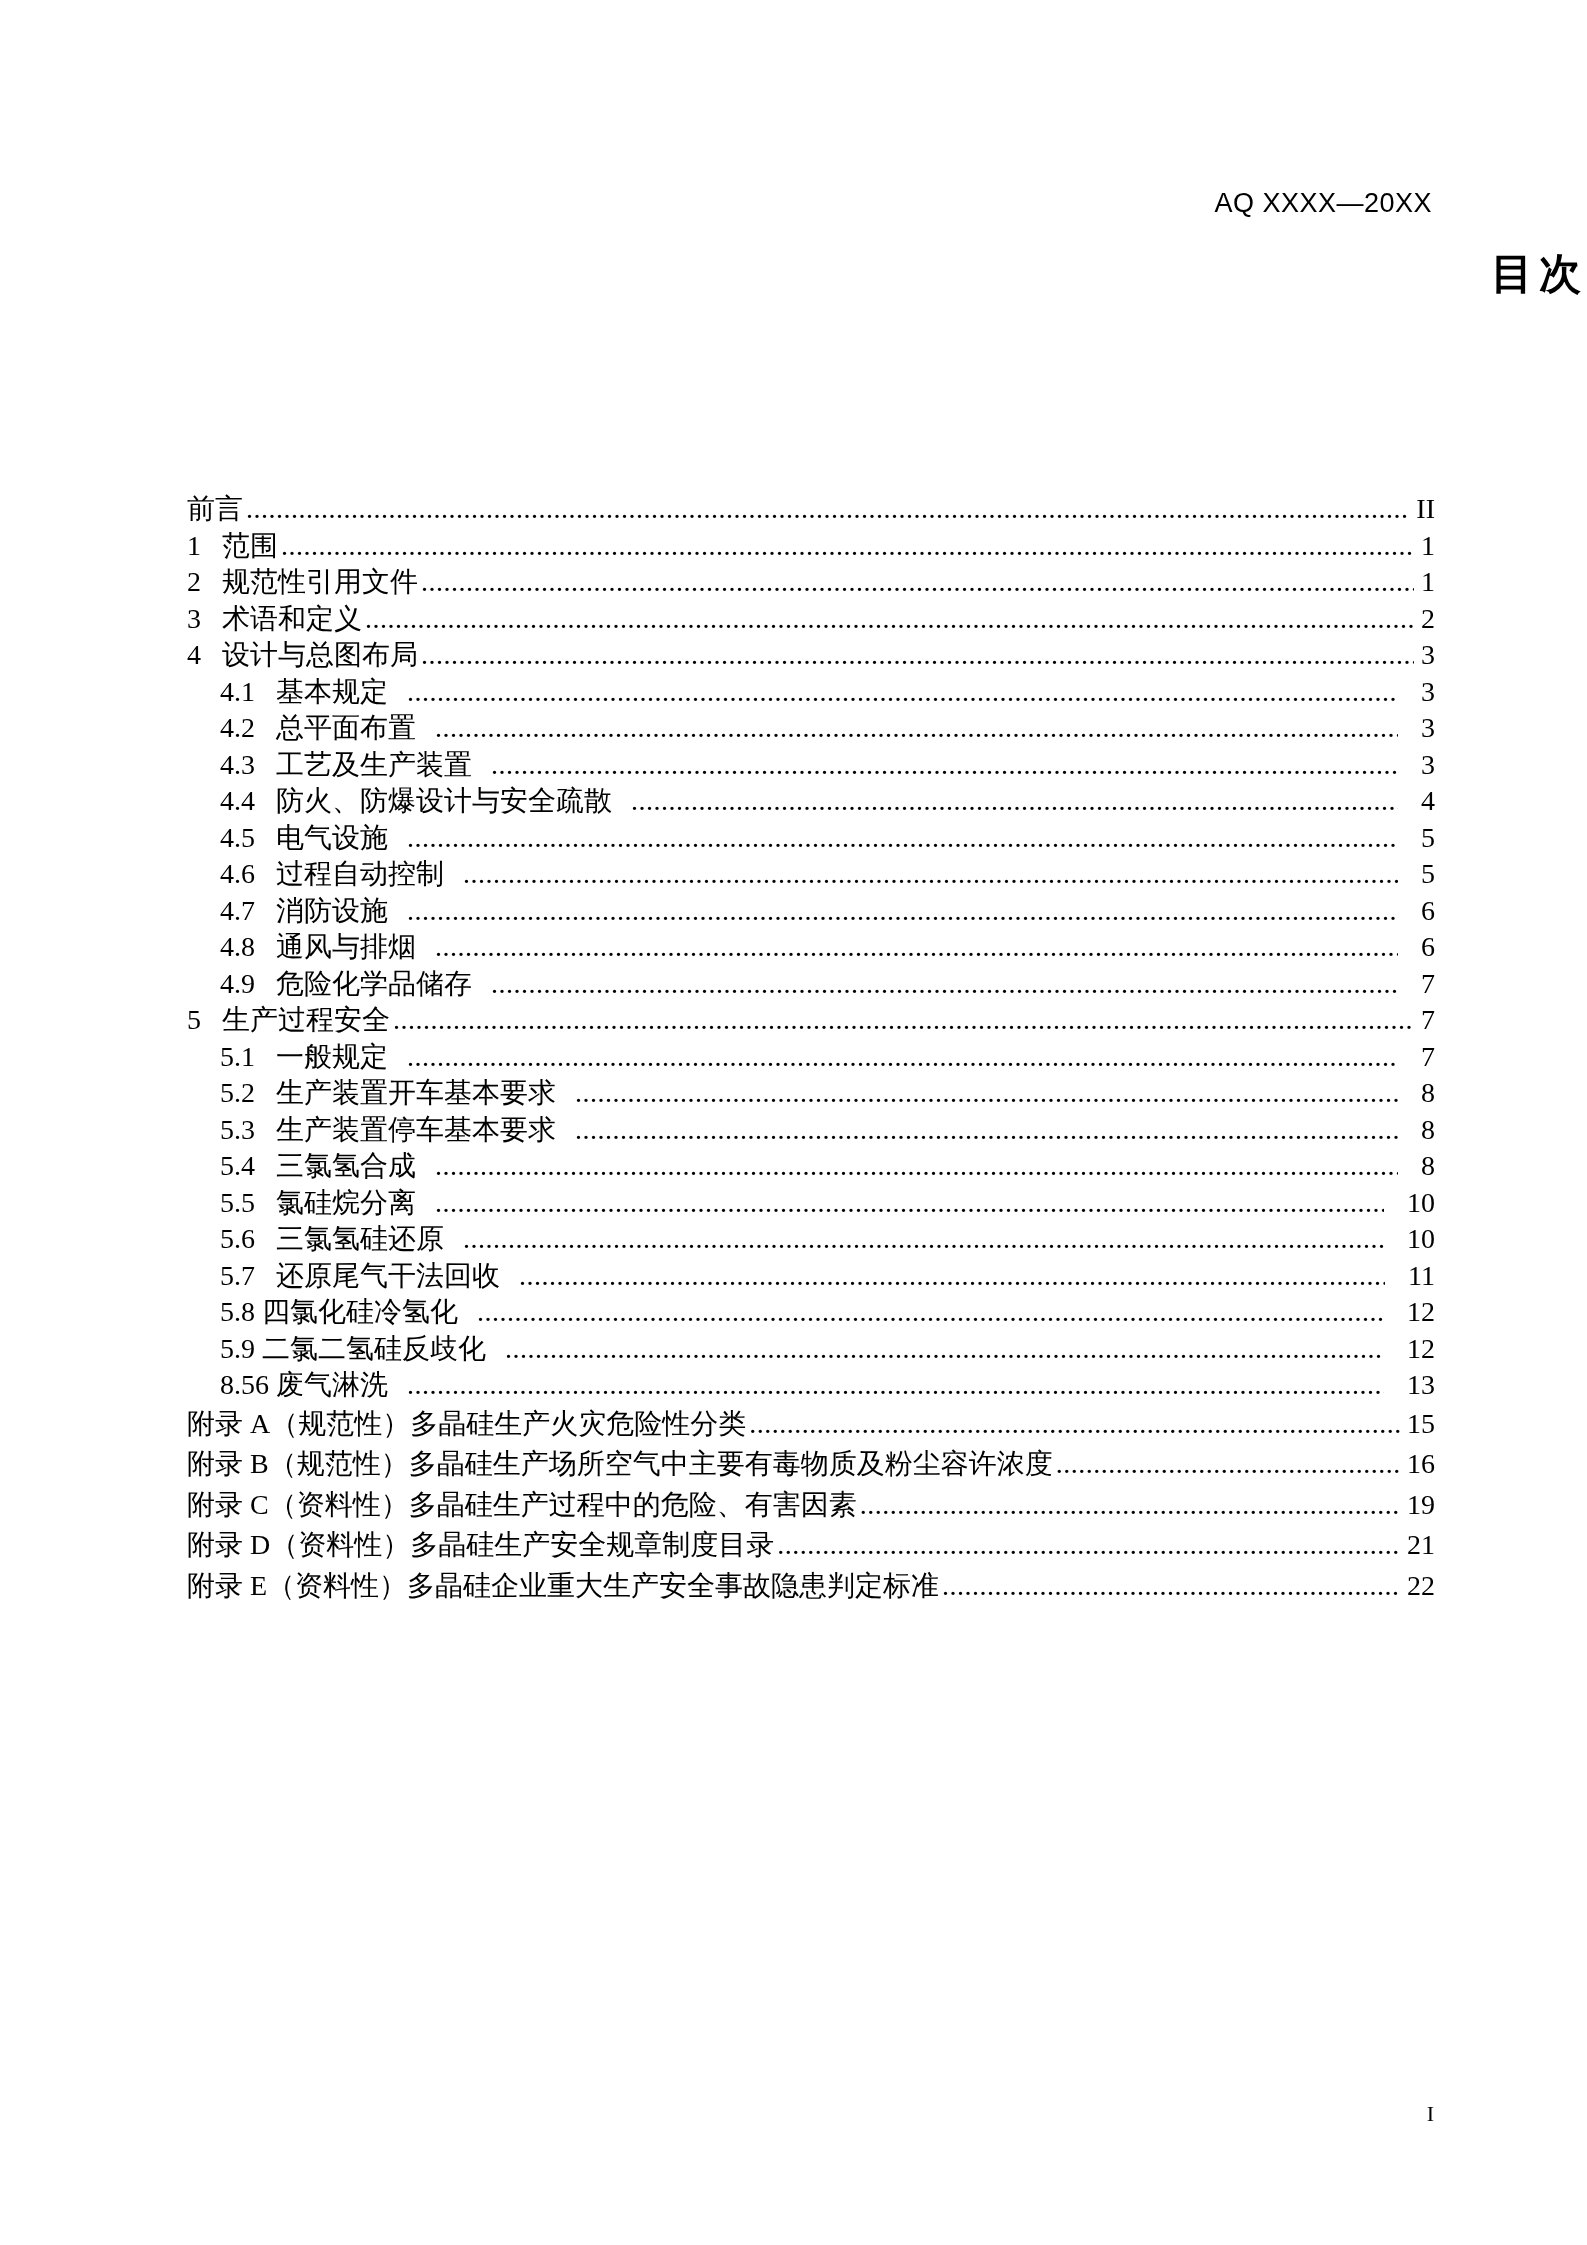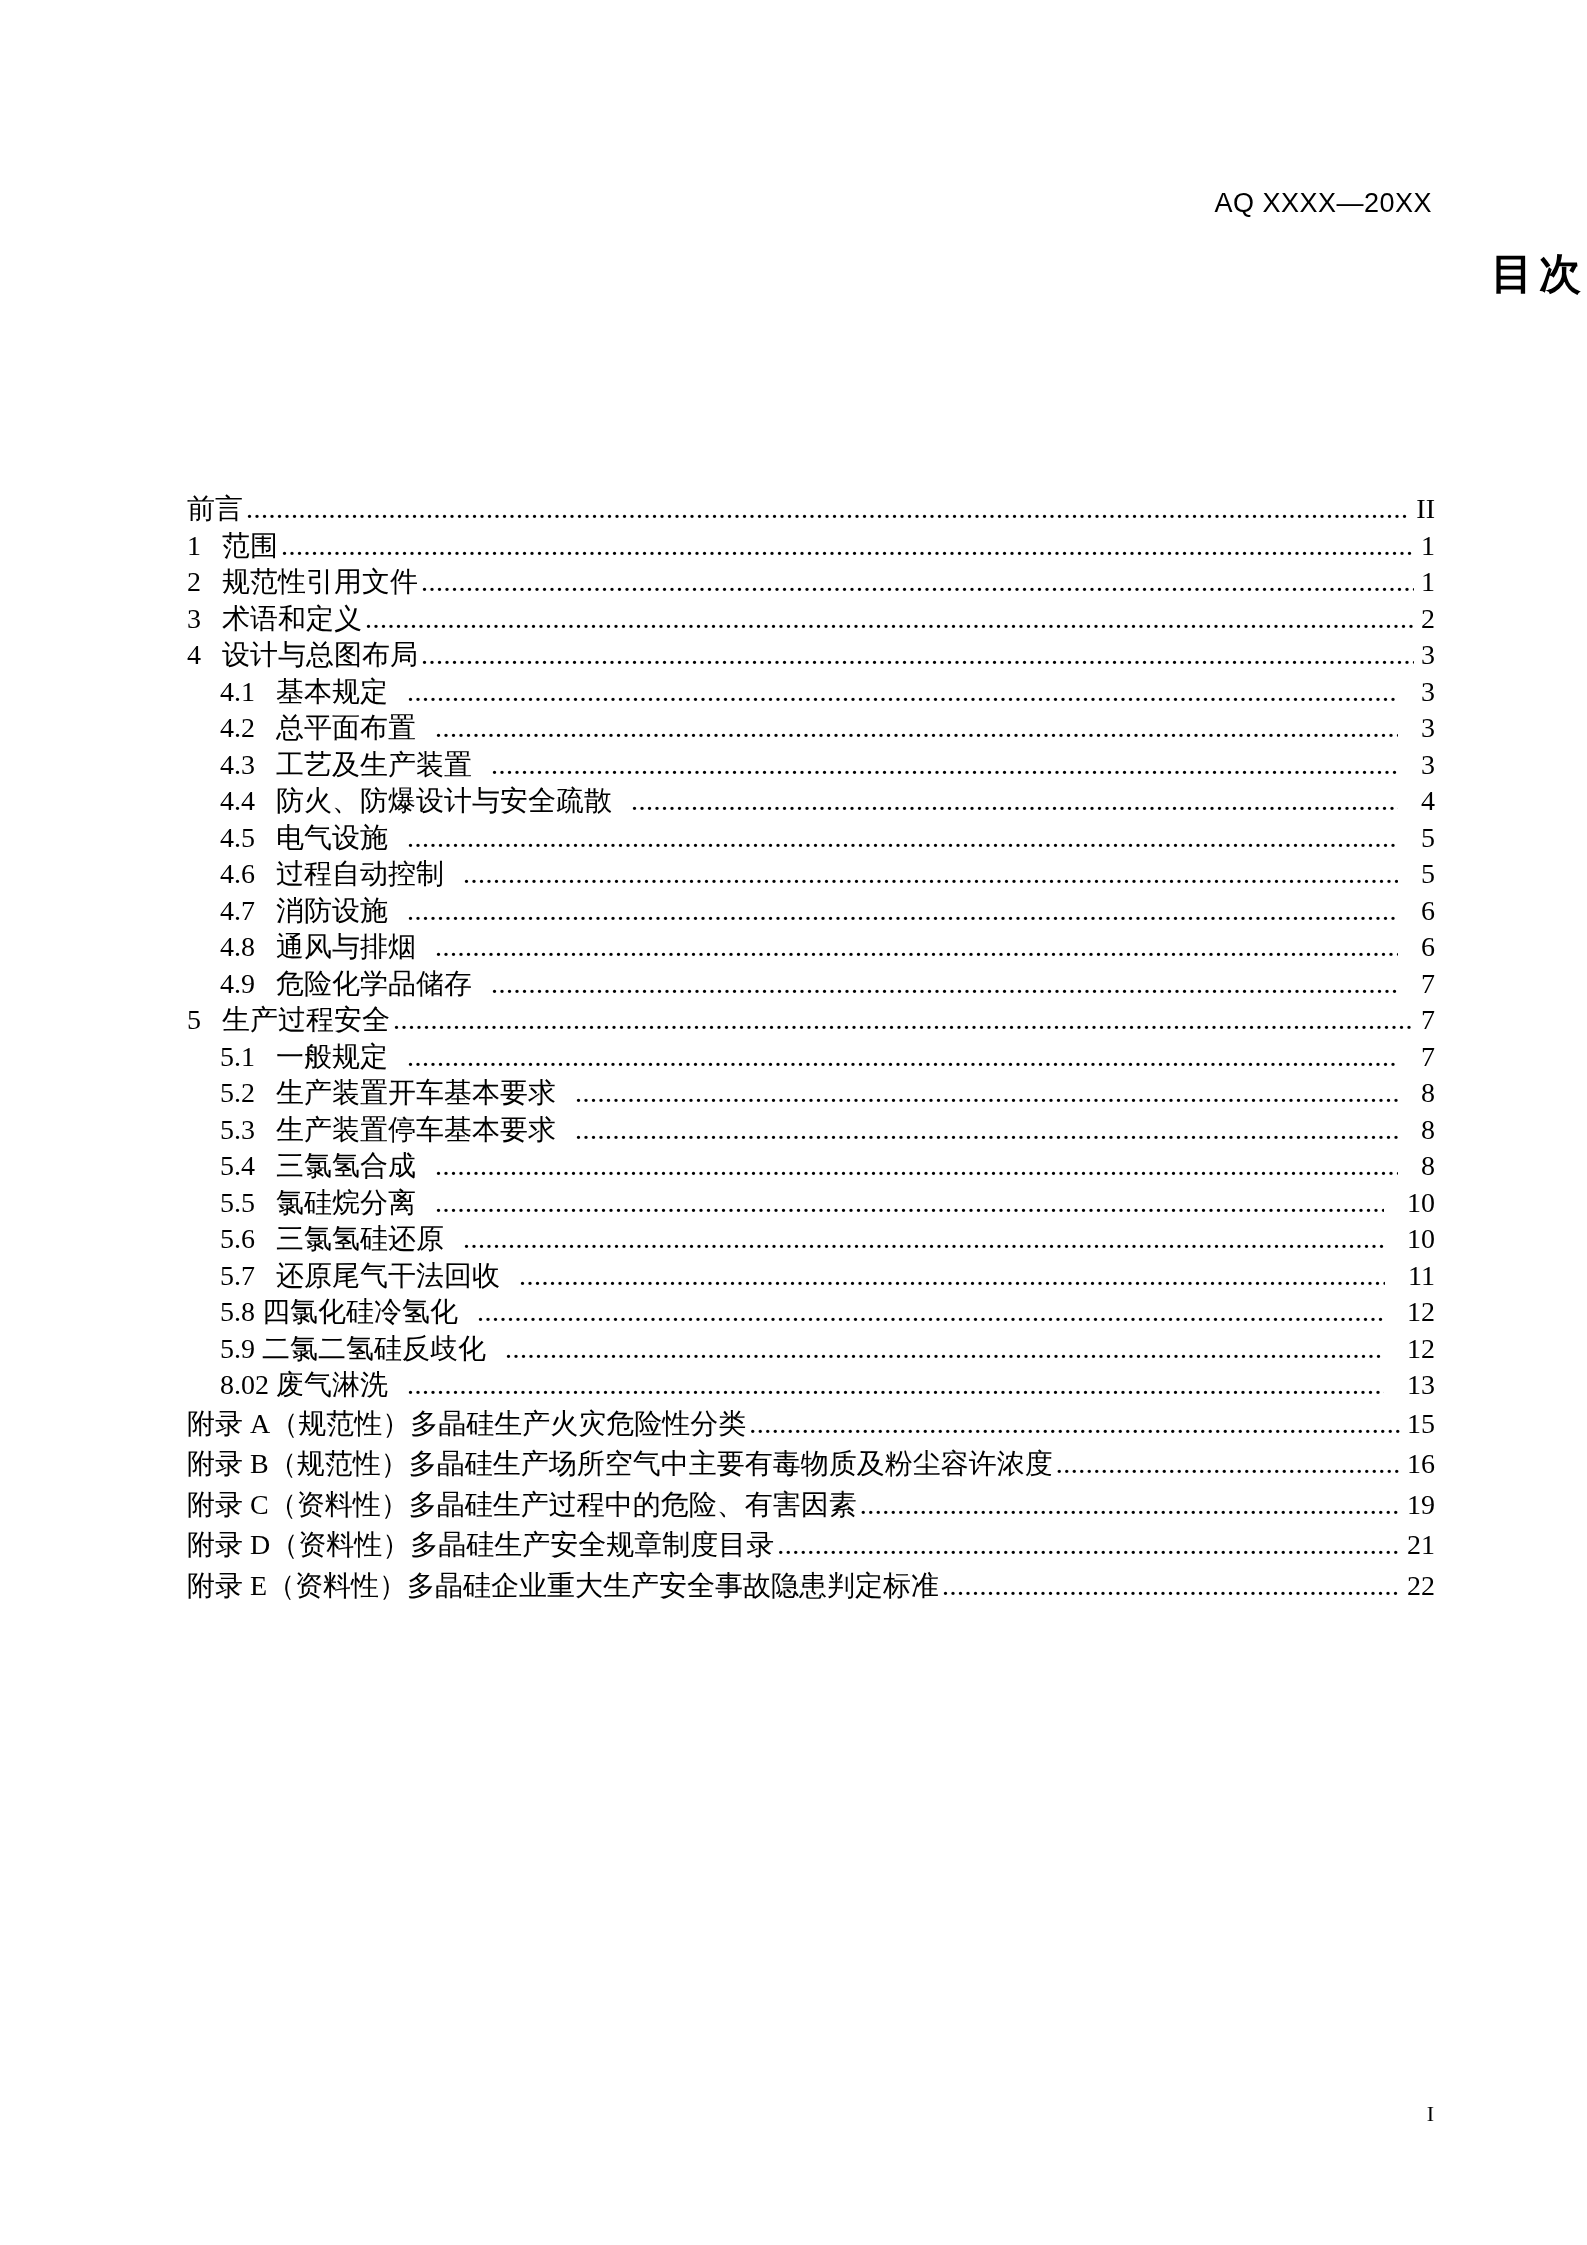--- a/index.html
+++ b/index.html
@@ -193,21 +193,21 @@
     <span class="toc-text">5.8 四氯化硅冷氢化</span>
     <span class="dots">....................................................................................................................................................................................................................................................................</span>
     <span class="pg">12</span>
   </div>
       <div class="toc-row level-1">
     <span class="toc-text">5.9 二氯二氢硅反歧化</span>
     <span class="dots">....................................................................................................................................................................................................................................................................</span>
     <span class="pg">12</span>
   </div>
       <div class="toc-row level-1">
-    <span class="toc-text">8.02 废气淋洗</span>
+    <span class="toc-text">8.56 废气淋洗</span>
     <span class="dots">....................................................................................................................................................................................................................................................................</span>
     <span class="pg">13</span>
   </div>
       <div class="toc-row level-0 appendix">
     <span class="toc-text">附录 A（规范性）多晶硅生产火灾危险性分类</span>
     <span class="dots">....................................................................................................................................................................................................................................................................</span>
     <span class="pg">15</span>
   </div>
       <div class="toc-row level-0 appendix">
     <span class="toc-text">附录 B（规范性）多晶硅生产场所空气中主要有毒物质及粉尘容许浓度</span>

